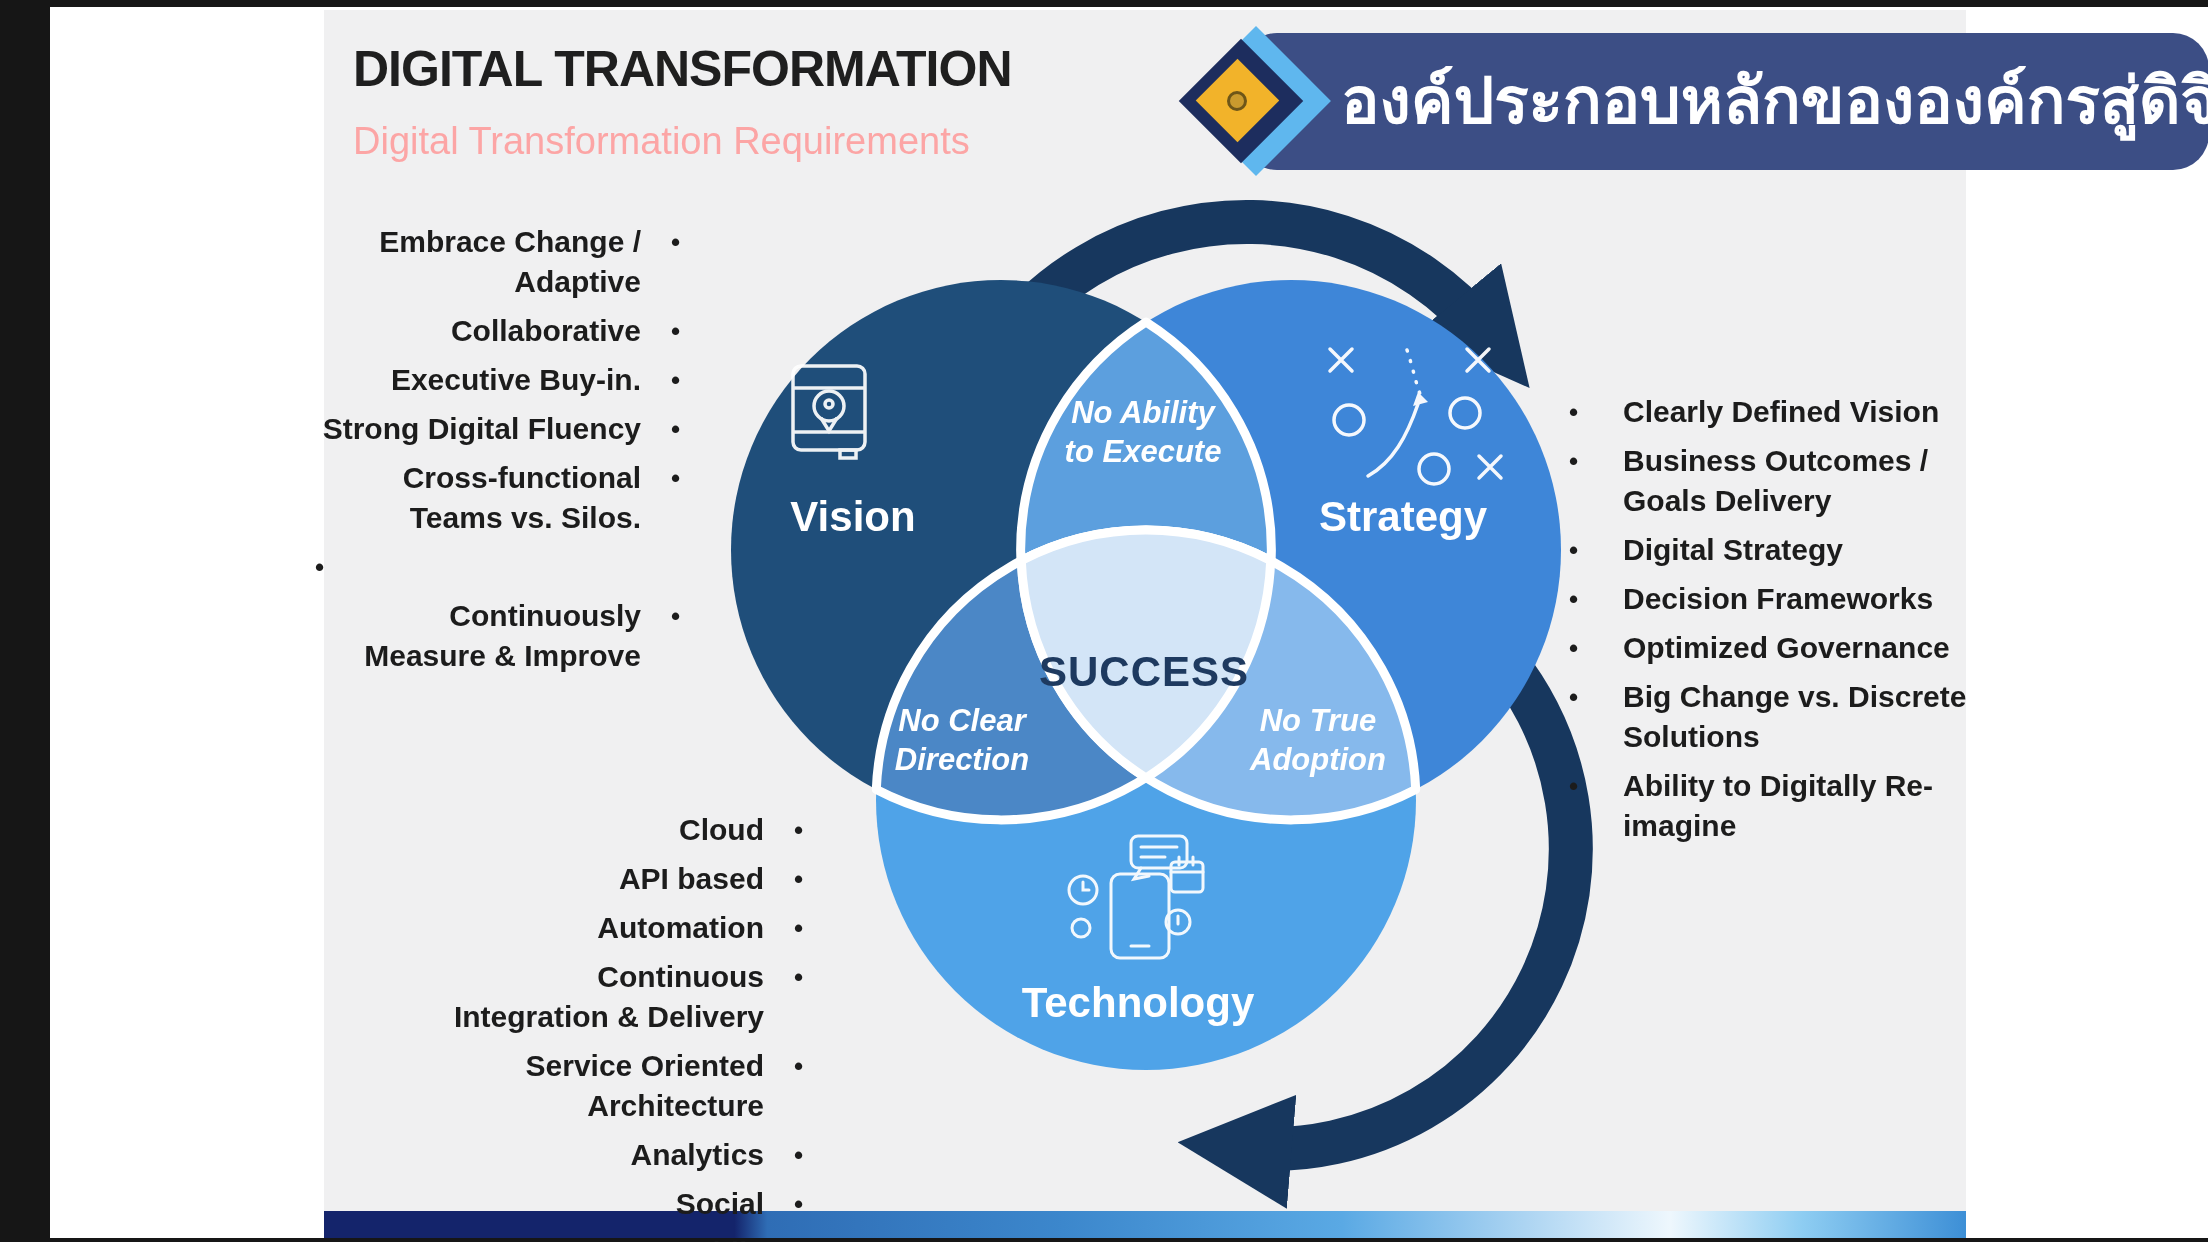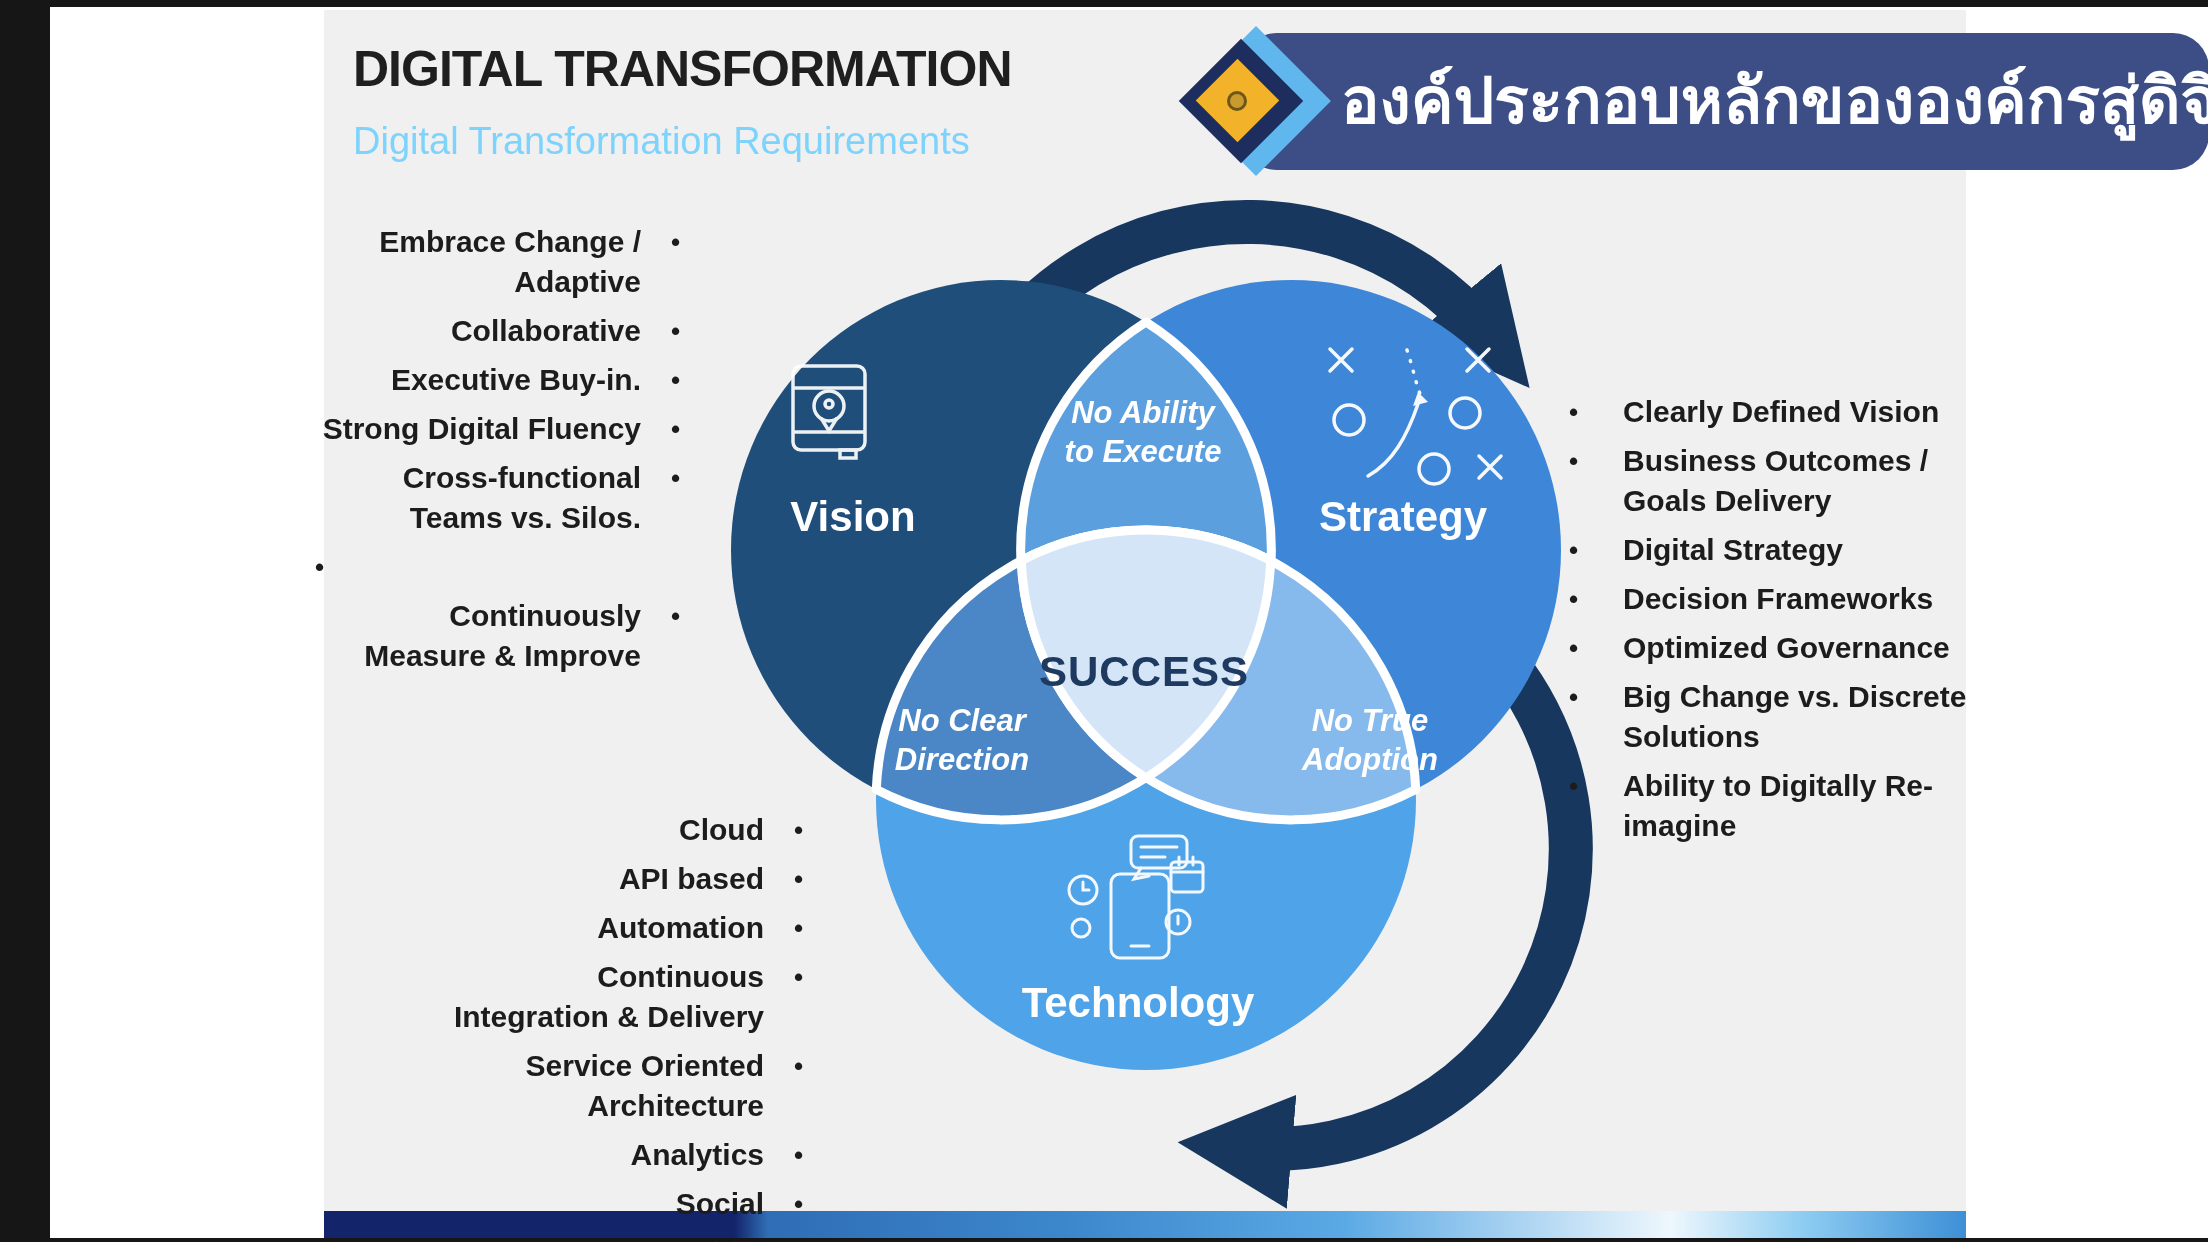--- a/index.html
+++ b/index.html
@@ -7,21 +7,21 @@
          font-family:"Liberation Sans",sans-serif;margin-left:41px;}
   .page{position:absolute;left:9px;top:7px;right:10px;bottom:4px;background:#ffffff;}
   .slide{position:absolute;left:283px;top:10px;width:1642px;bottom:4px;background:#f0f0f1;}
   .gradbar{position:absolute;left:0;right:0;bottom:0;height:27px;
     background:linear-gradient(90deg,#14246b 0%,#14246b 25%,#2f6db5 27%,#3c87cc 45%,
                #5aa9e4 62%,#eef7fd 82%,#8ecdf2 90%,#3d8fd6 100%);}
   .venn-svg{position:absolute;left:0;top:0;z-index:2;pointer-events:none;}
 
   .titleblock{position:absolute;left:312px;top:40px;z-index:4;color:#222;}
   .title{font-size:50px;font-weight:800;letter-spacing:-1px;color:#1f1f1f;}
-  .subtitle{font-size:38px;font-weight:400;color:#7dd3fc;margin-top:22px;}
+  .subtitle{font-size:38px;font-weight:400;color:#fca5a5;margin-top:22px;}
 
   .banner{position:absolute;left:1200px;top:33px;width:968px;height:137px;z-index:6;
           background:#3C4E85;border-radius:36px;}
   .banner .thai{position:absolute;left:100px;right:20px;top:0;height:137px;line-height:137px;
           text-align:center;color:#fff;font-size:64px;font-weight:600;
           font-family:"DejaVu Sans",sans-serif;white-space:nowrap;}
   .diamond{position:absolute;transform:rotate(45deg);}
   .d-blue{width:106px;height:106px;left:-38px;top:15px;background:#5FB7EE;}
   .d-navy{width:88px;height:88px;left:-44px;top:24px;background:#1d2d5e;}
   .d-yellow{width:59px;height:59px;left:-33px;top:38px;background:#F2B32A;}
@@ -235,15 +235,15 @@
   </div>
 
   <div class="vlabel" style="left:812px;top:517px;">Vision</div>
   <div class="vlabel" style="left:1362px;top:517px;text-align:center;">Strategy</div>
   <div class="vlabel" style="left:1097px;top:1003px;text-align:right;">Technology</div>
   <div class="success" style="left:1103px;top:672px;">SUCCESS</div>
   <div class="olabel" style="left:1102px;top:432px;">No Ability
 to Execute</div>
   <div class="olabel" style="left:921px;top:740px;">No Clear
 Direction</div>
-  <div class="olabel" style="left:1329px;top:740px;text-align:center;">No True
+  <div class="olabel" style="left:1277px;top:740px;text-align:center;">No True
 Adoption</div>
 </div>
 
 </body></html>

